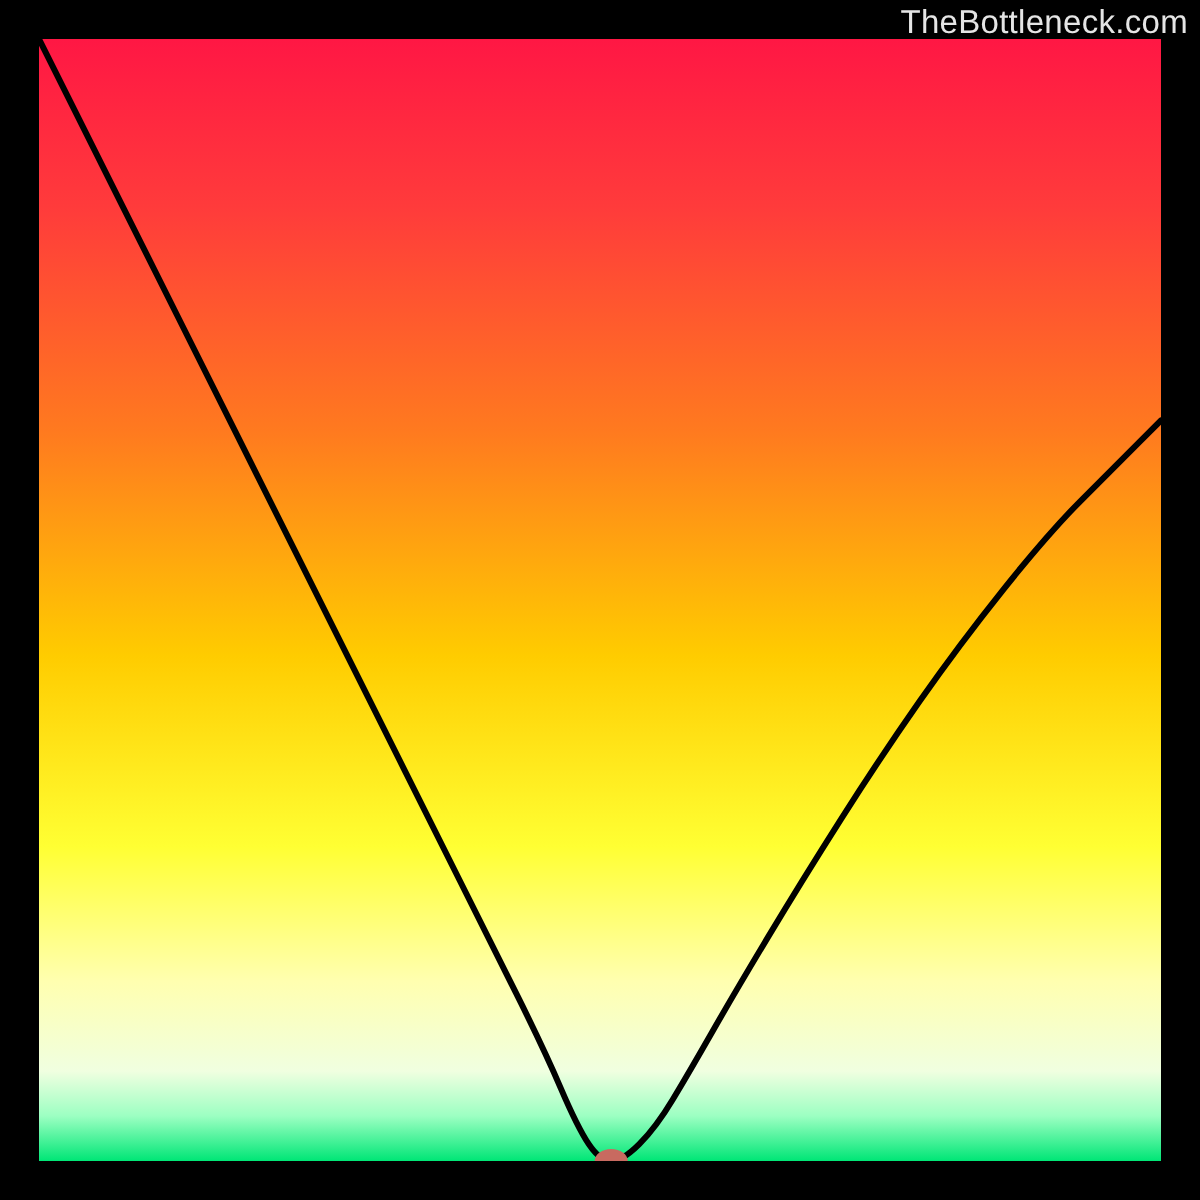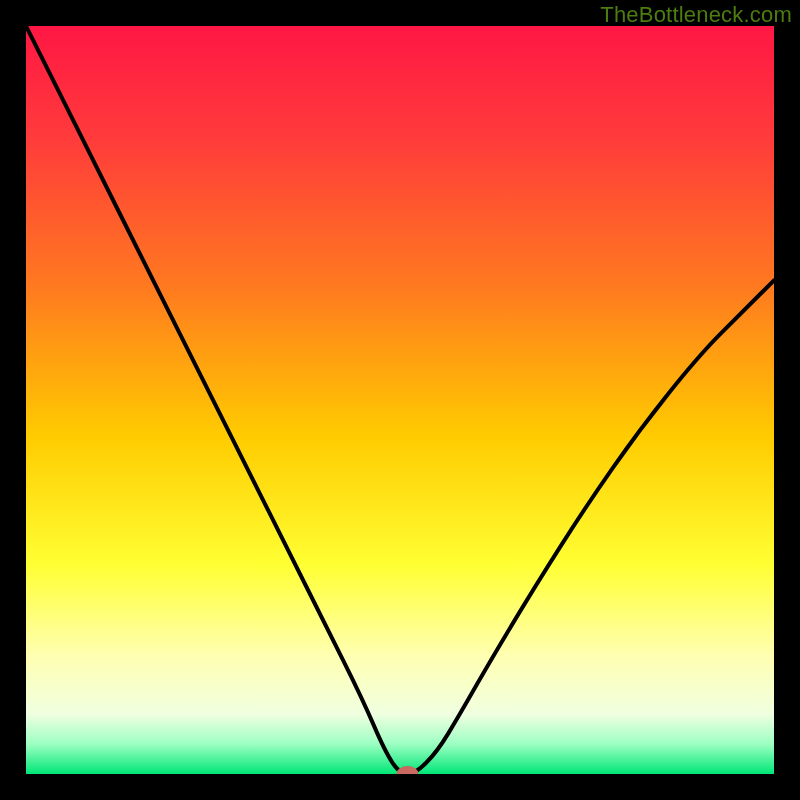--- a/index.html
+++ b/index.html
@@ -13,21 +13,21 @@
   }
   .wrapper {
     position: relative;
     width: 800px;
     height: 800px;
   }
   .attribution {
     position: absolute;
     top: 2px;
     right: 8px;
-    color: #4d7c0f;
+    color: #e5e5e5;
     font-size: 22px;
     font-weight: 500;
     letter-spacing: 0.2px;
     z-index: 5;
   }
   svg {
     display: block;
   }
 </style>
 </head>

